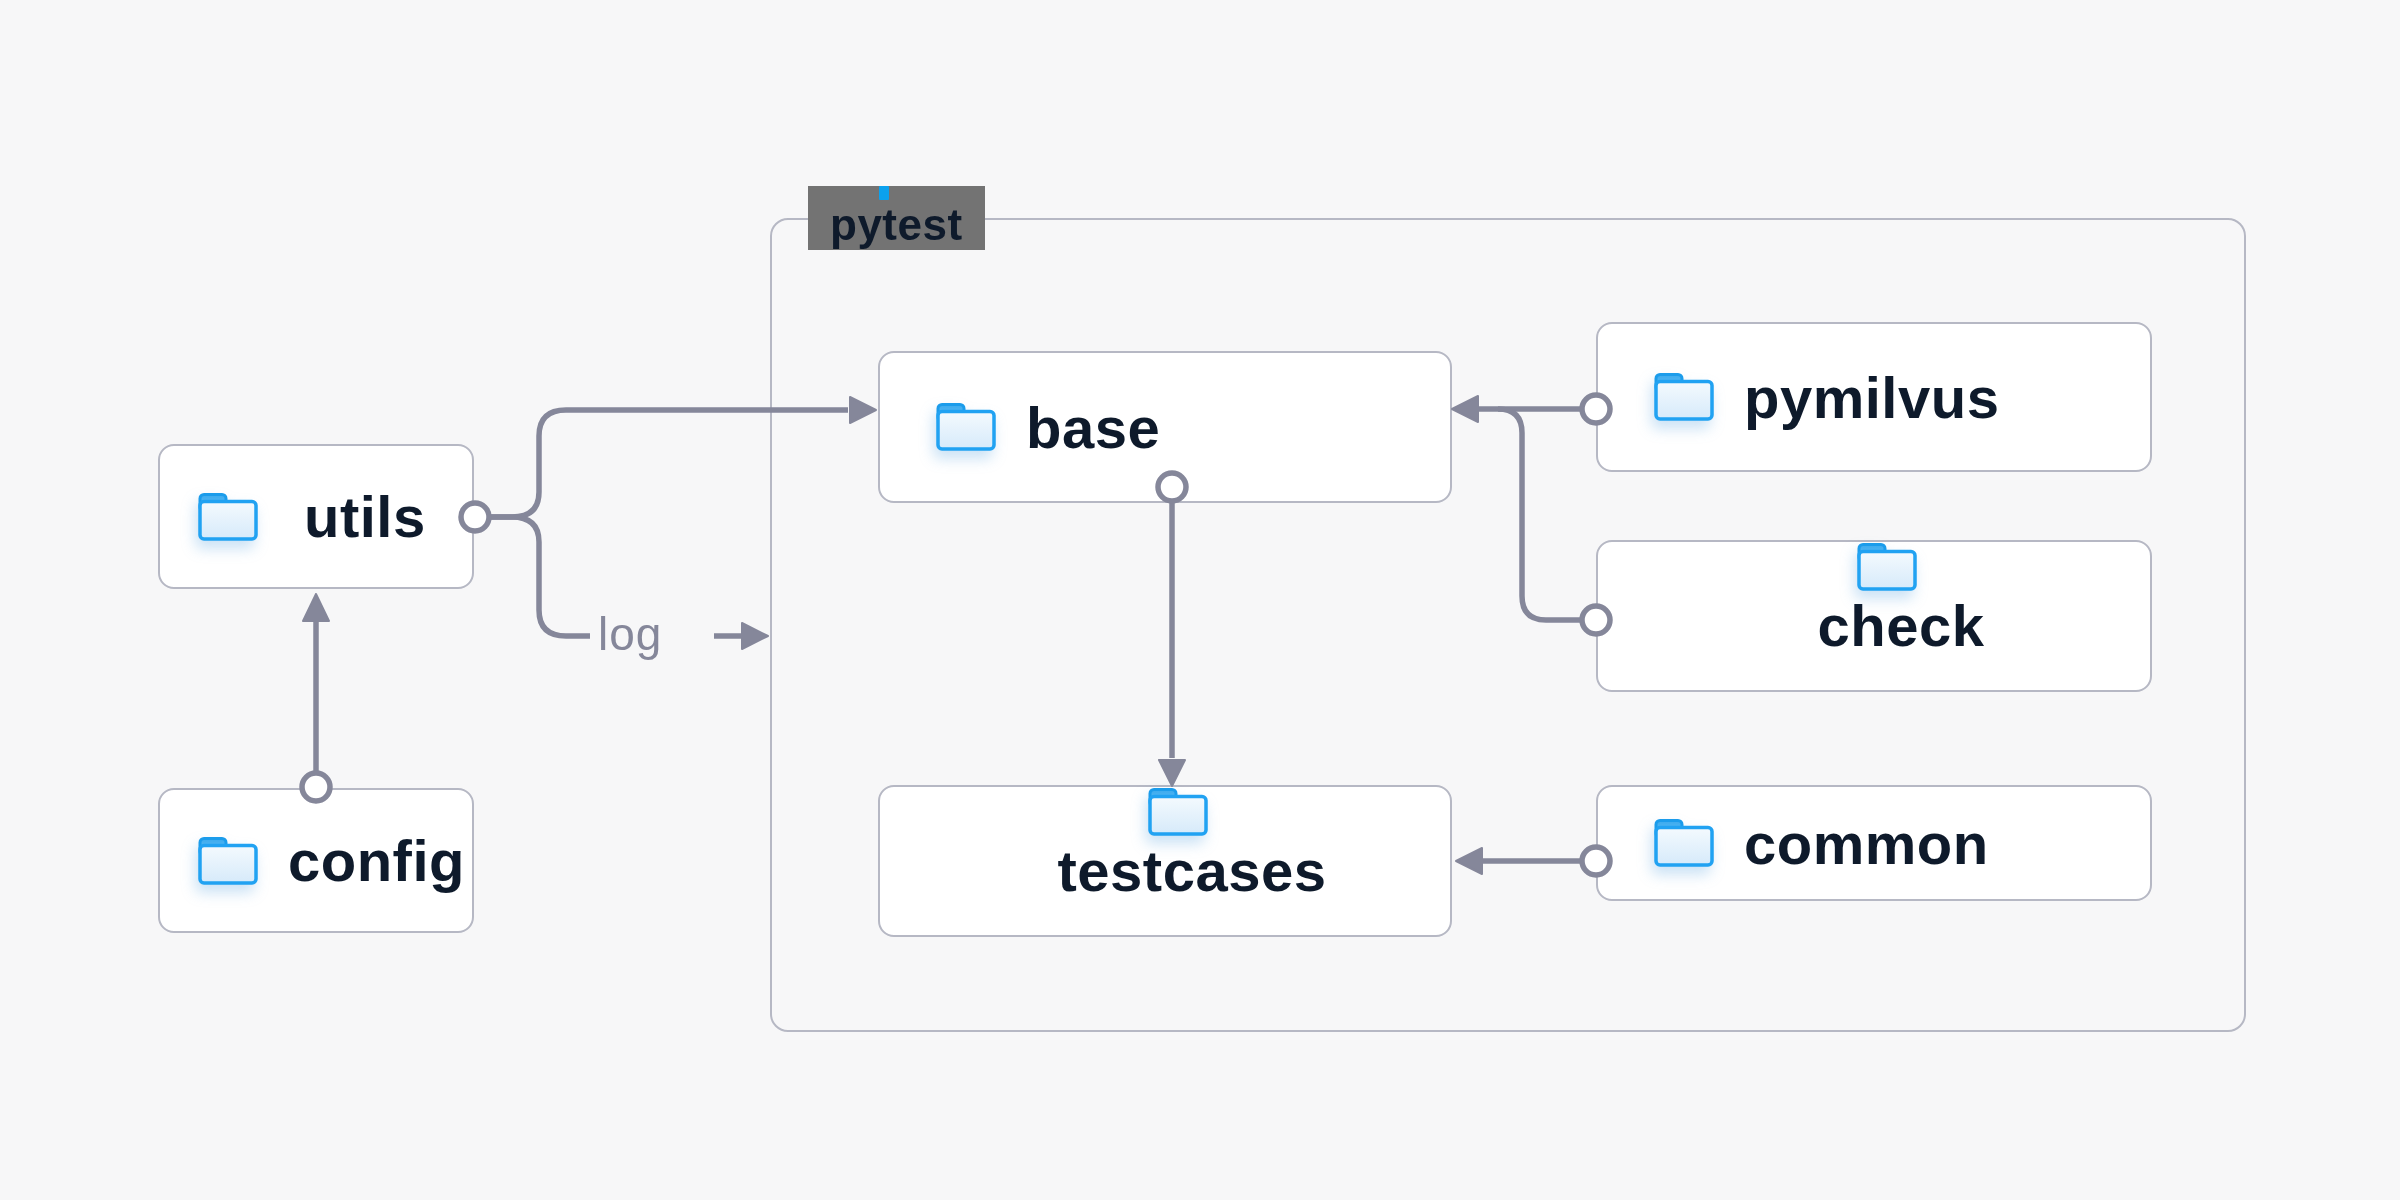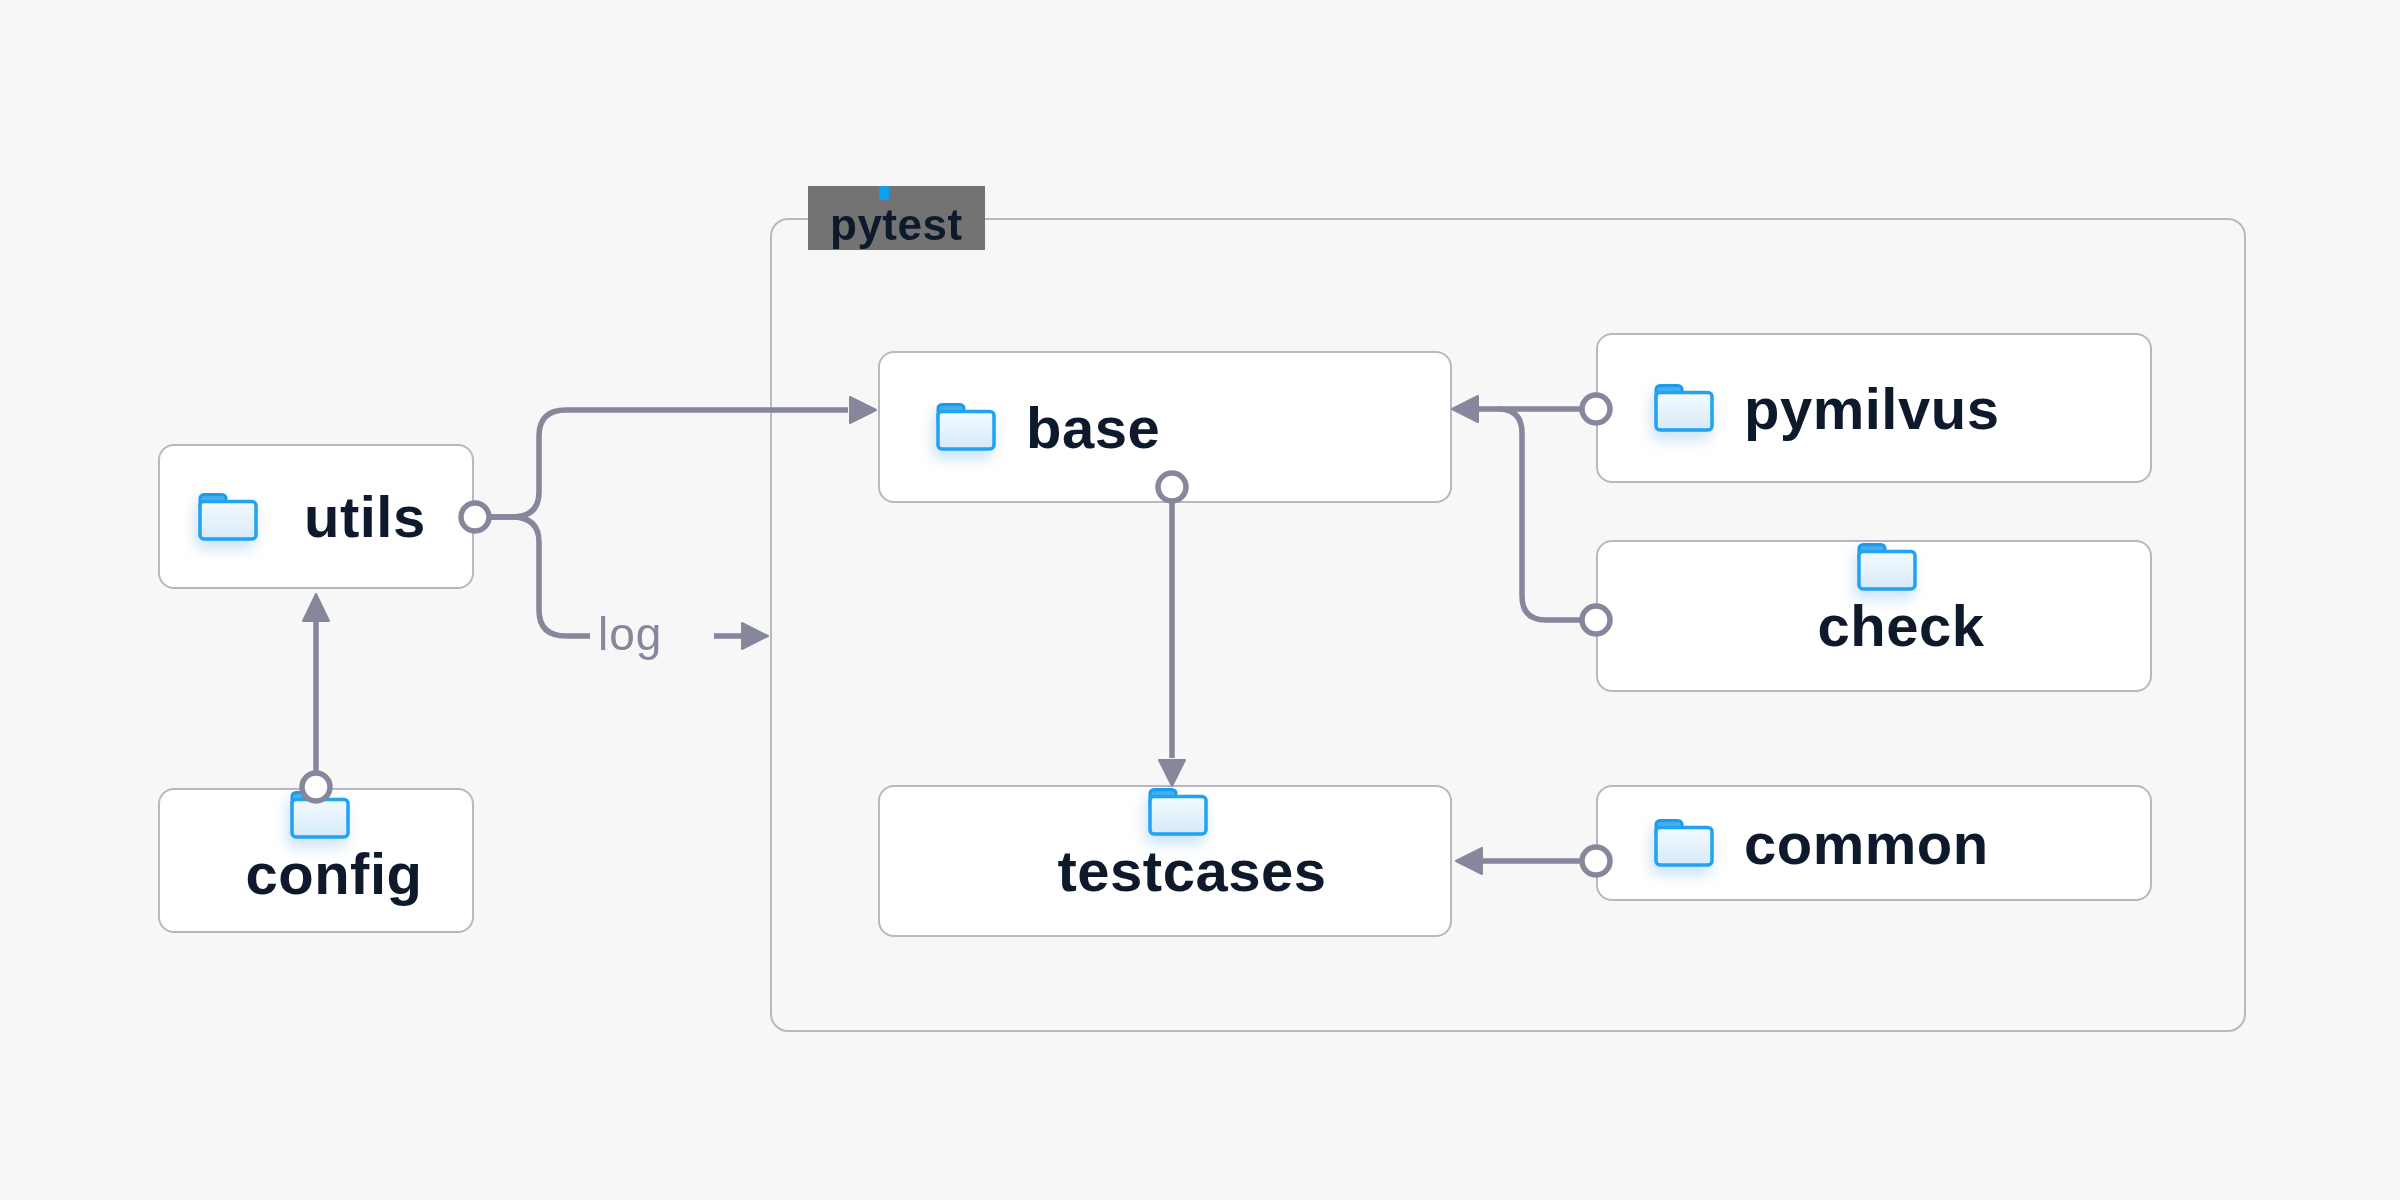--- a/index.html
+++ b/index.html
@@ -62,23 +62,23 @@
     font-weight: 700;
     color: #0e1a2b;
     letter-spacing: 0.5px;
   }
   .folder {
     flex: 0 0 auto;
     margin-right: 28px;
     filter: drop-shadow(-3px 8px 7px rgba(70, 150, 220, 0.28));
   }
   .node-utils     { left: 158px;  top: 444px; width: 316px; height: 145px; padding-left: 36px; gap: 16px; }
-  .node-config    { left: 158px;  top: 788px; width: 316px; height: 145px; padding-left: 36px; flex-direction: column; }
+  .node-config    { left: 158px;  top: 788px; width: 316px; height: 145px; padding-left: 36px; }
   .node-base      { left: 878px;  top: 333px; width: 574px; height: 152px; padding-left: 54px; margin-top: 18px; }
-  .node-pymilvus  { left: 1596px; top: 333px; width: 556px; height: 150px; padding-left: 54px; text-align: right; }
+  .node-pymilvus  { left: 1596px; top: 322px; width: 556px; height: 150px; padding-left: 54px; text-align: right; }
   .node-check     { left: 1596px; top: 540px; width: 556px; height: 152px; padding-left: 54px; flex-direction: column; }
   .node-testcases { left: 878px;  top: 785px; width: 574px; height: 152px; padding-left: 54px; flex-direction: column; }
   .node-common    { left: 1596px; top: 785px; width: 556px; height: 116px; padding-left: 54px; text-align: center; }
 
   
   .wires {
     position: absolute;
     left: 0; top: 0;
     width: 2400px; height: 1200px;
     z-index: 3;

